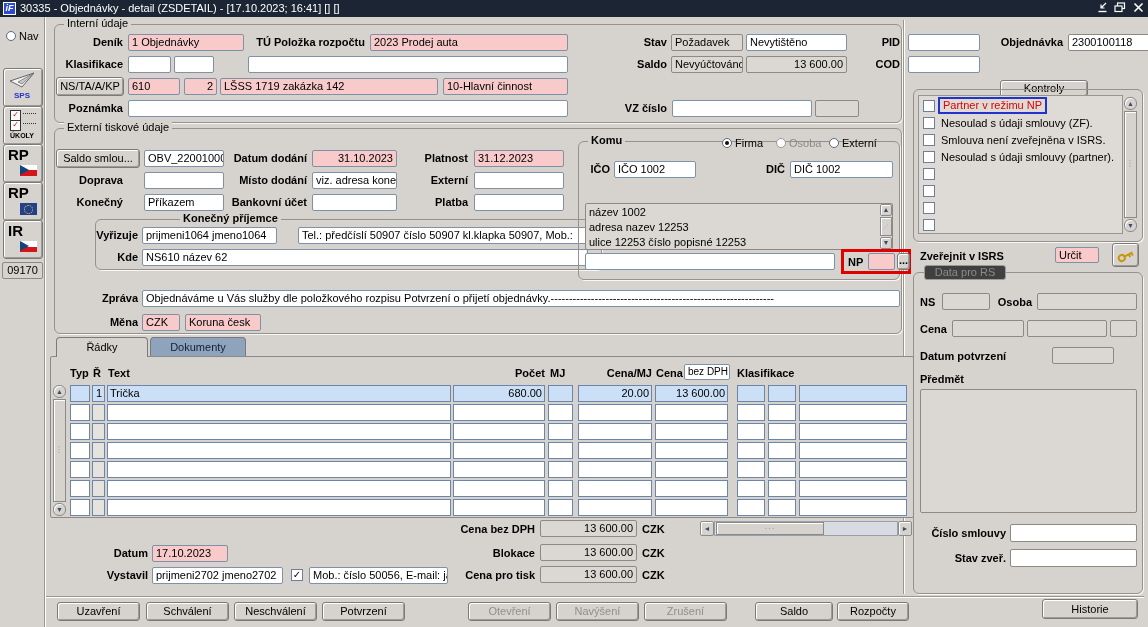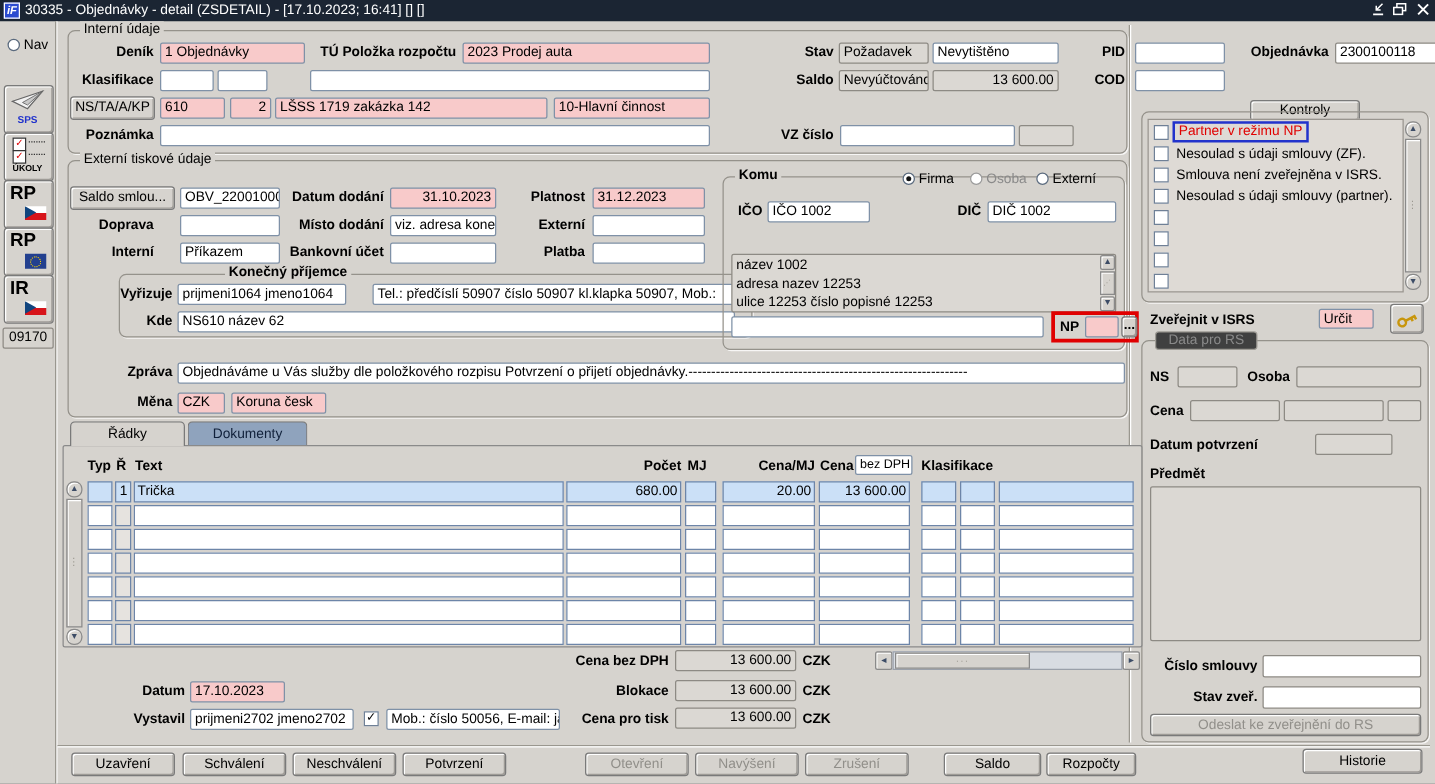--- a/index.html
+++ b/index.html
@@ -175,21 +175,21 @@
   <span class="lbl ra" style="left:403px;top:152px;width:65px;">Platnost</span>
   <div class="fld pink" style="left:474px;top:150px;width:90px;">31.12.2023</div>
 
   <span class="lbl ra" style="left:40px;top:174px;width:83px;">Doprava</span>
   <div class="fld" style="left:144px;top:172px;width:80px;"></div>
   <span class="lbl ra" style="left:215px;top:174px;width:92px;">Místo dodání</span>
   <div class="fld" style="left:312px;top:172px;width:85px;">viz. adresa koneč</div>
   <span class="lbl ra" style="left:403px;top:174px;width:65px;">Externí</span>
   <div class="fld" style="left:474px;top:172px;width:90px;"></div>
 
-  <span class="lbl ra" style="left:40px;top:196px;width:83px;">Interní</span>
+  <span class="lbl ra" style="left:40px;top:196px;width:83px;">Konečný</span>
   <div class="fld" style="left:144px;top:194px;width:80px;">Příkazem</div>
   <span class="lbl ra" style="left:210px;top:196px;width:97px;">Bankovní účet</span>
   <div class="fld" style="left:312px;top:194px;width:85px;"></div>
   <span class="lbl ra" style="left:403px;top:196px;width:65px;">Platba</span>
   <div class="fld" style="left:474px;top:194px;width:90px;"></div>
 
   <div class="grp" style="left:95px;top:219px;width:505px;height:49px;"></div>
   <span class="leg lbl" style="left:180px;top:212px;">Konečný příjemce</span>
   <span class="lbl ra" style="left:60px;top:229px;width:78px;">Vyřizuje</span>
   <div class="fld" style="left:142px;top:227px;width:135px;">prijmeni1064 jmeno1064</div>
@@ -408,21 +408,20 @@
   <div class="fld sunk" style="left:1052px;top:347px;width:62px;"></div>
 
   <span class="lbl" style="left:920px;top:373px;">Předmět</span>
   <div style="position:absolute;left:920px;top:389px;width:217px;height:124px;background:#dbd8d3;border:1px solid #8d8a84;border-radius:2px;box-sizing:border-box;"></div>
 
   <span class="lbl ra" style="left:918px;top:527px;width:88px;">Číslo smlouvy</span>
   <div class="fld" style="left:1010px;top:524px;width:127px;height:18px;border-color:#8d8a84;"></div>
   <span class="lbl ra" style="left:918px;top:552px;width:88px;">Stav zveř.</span>
   <div class="fld" style="left:1010px;top:549px;width:127px;height:18px;border-color:#8d8a84;"></div>
 
-  <div class="btn dis" style="left:920px;top:571px;width:217px;height:18px;line-height:16px;">Odeslat ke zveřejnění do RS</div>
 
   <div class="btn" style="left:57px;top:602px;width:83px;height:19px;line-height:17px;">Uzavření</div>
   <div class="btn" style="left:146px;top:602px;width:83px;height:19px;line-height:17px;">Schválení</div>
   <div class="btn" style="left:234px;top:602px;width:83px;height:19px;line-height:17px;">Neschválení</div>
   <div class="btn" style="left:322px;top:602px;width:83px;height:19px;line-height:17px;">Potvrzení</div>
   <div class="btn dis" style="left:468px;top:602px;width:83px;height:19px;line-height:17px;">Otevření</div>
   <div class="btn dis" style="left:556px;top:602px;width:83px;height:19px;line-height:17px;">Navýšení</div>
   <div class="btn dis" style="left:644px;top:602px;width:83px;height:19px;line-height:17px;">Zrušení</div>
   <div class="btn" style="left:755px;top:602px;width:78px;height:19px;line-height:17px;">Saldo</div>
   <div class="btn" style="left:837px;top:602px;width:72px;height:19px;line-height:17px;">Rozpočty</div>

